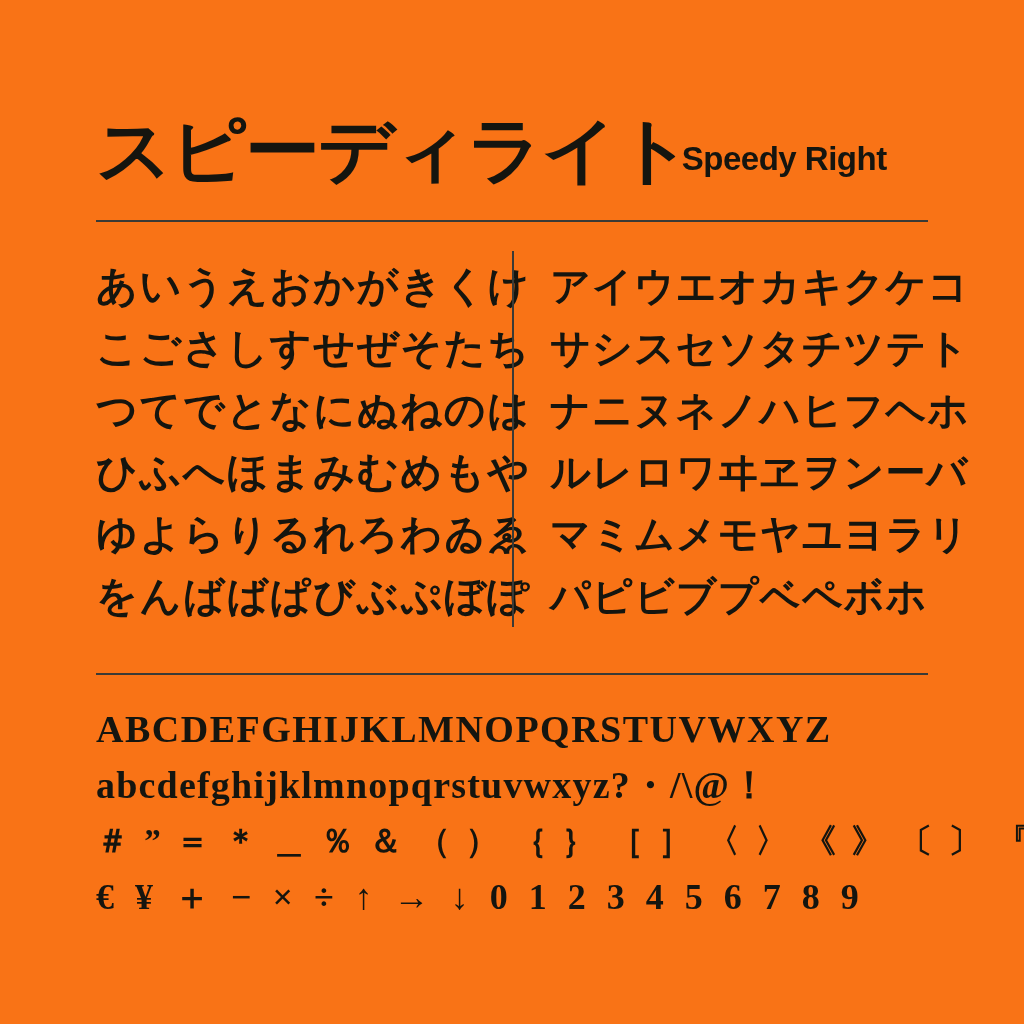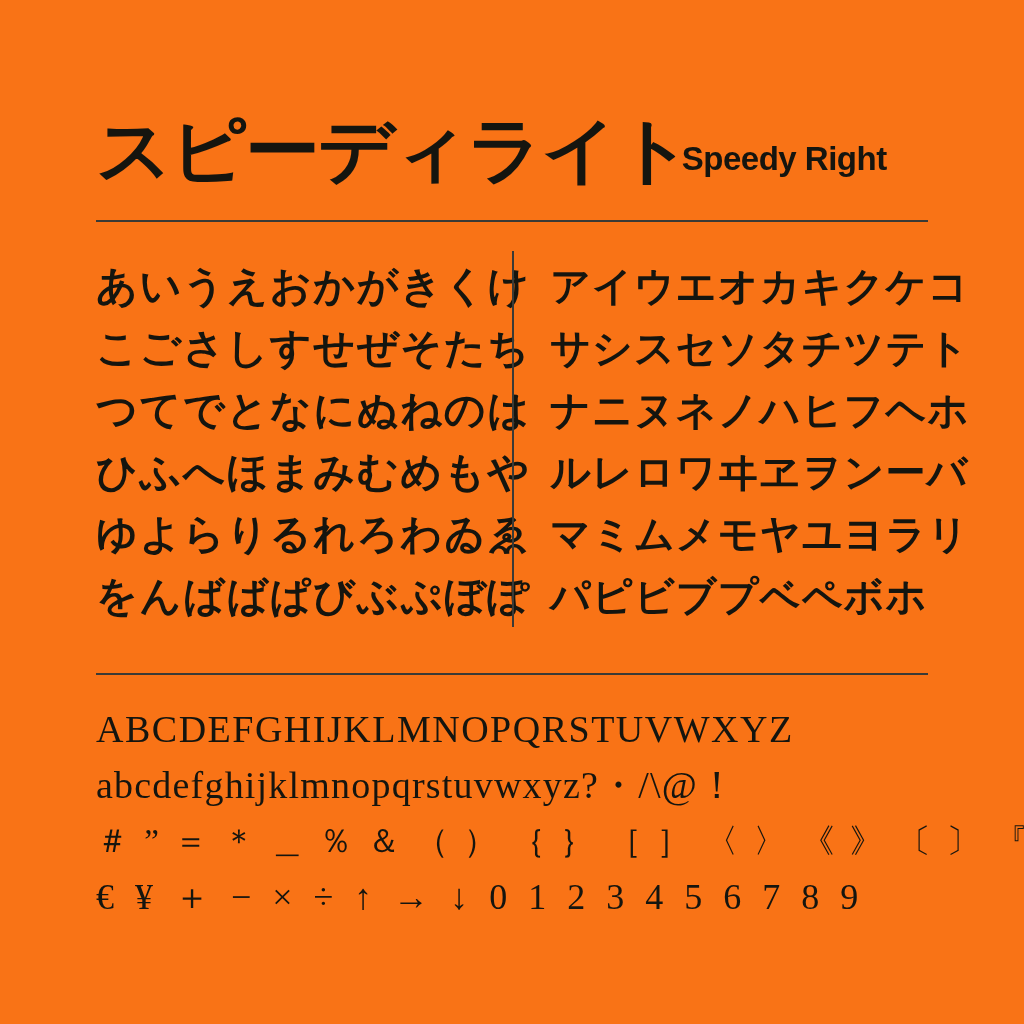--- a/index.html
+++ b/index.html
@@ -95,21 +95,21 @@
     letter-spacing: 1px;
     font-size: 40px;
   }
 
   
   .latin-area {
     margin-top: 26px;
   }
   .glyph-line {
     font-family: "Liberation Serif", serif;
-    font-weight: 400;
+    font-weight: 700;
     color: #15150f;
     white-space: nowrap;
     letter-spacing: 0px;
   }
   .line-upper {
     font-size: 38px;
     line-height: 56px;
     letter-spacing: 1.5px;
   }
   .line-lower {

